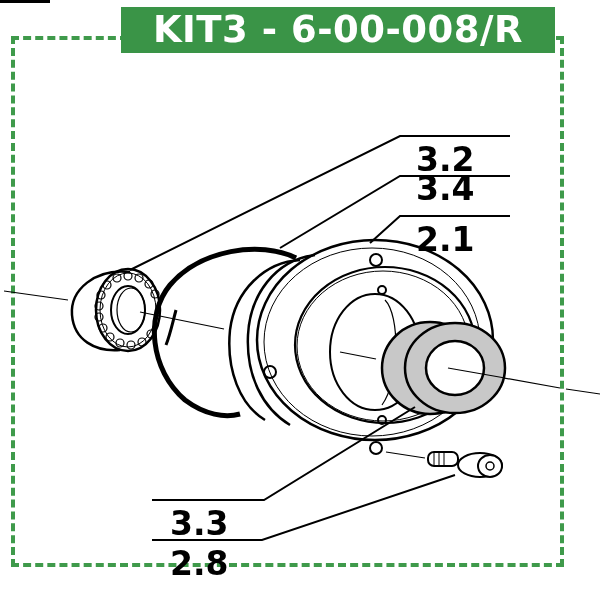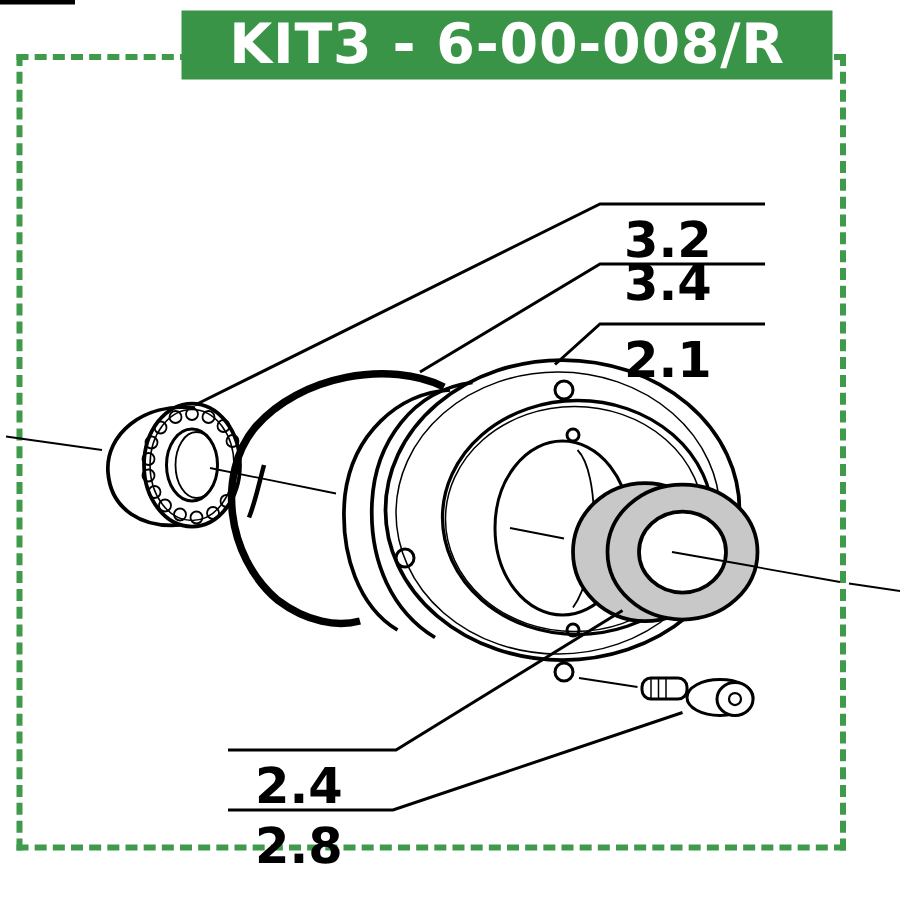--- a/index.html
+++ b/index.html
@@ -102,14 +102,14 @@
     <polyline points="280,248 400,176 510,176"></polyline>
     <polyline points="370,243 400,216 510,216"></polyline>
     <polyline points="415,407 264,500 152,500"></polyline>
     <polyline points="455,475 262,540 152,540"></polyline>
   </g>
 </svg>
 
 <div class="callout" style="left:416px; top:103px;">3.2</div>
 <div class="callout" style="left:416px; top:132px;">3.4</div>
 <div class="callout" style="left:416px; top:183px;">2.1</div>
-<div class="callout" style="left:170px; top:467px;">2.4</div>
+<div class="callout" style="left:170px; top:467px;">3.3</div>
 <div class="callout" style="left:170px; top:507px;">2.8</div>
 
 </body></html>

